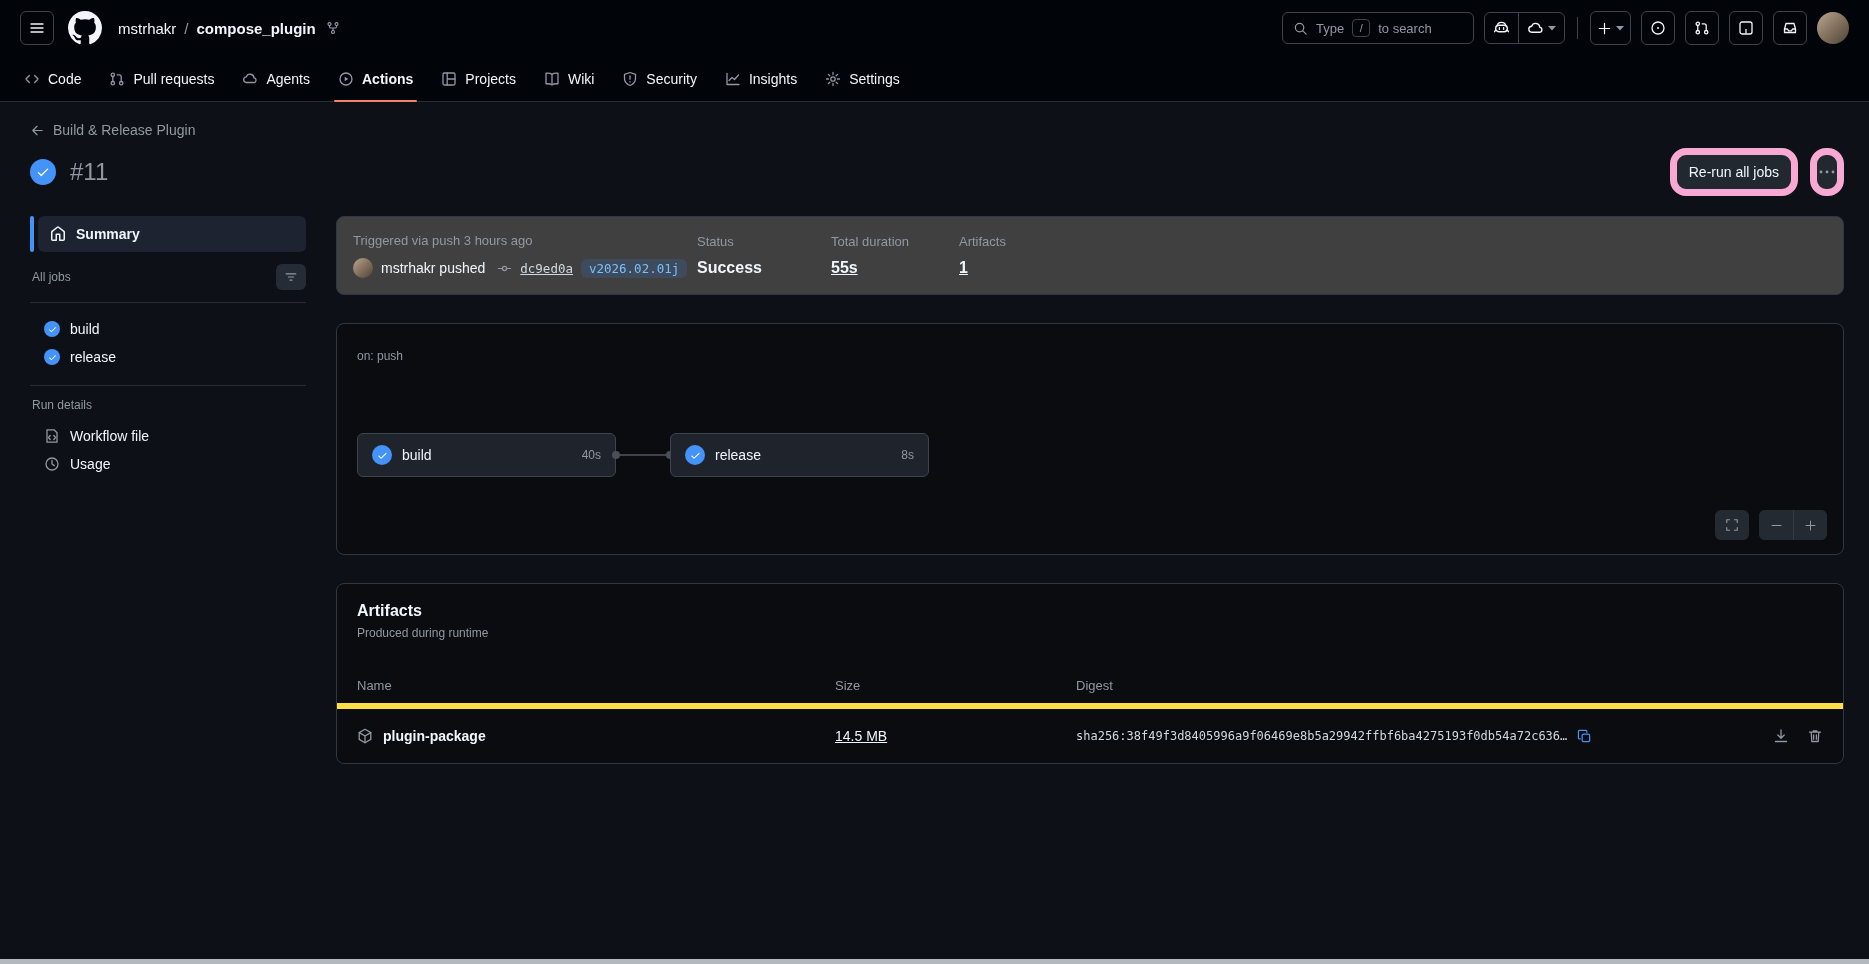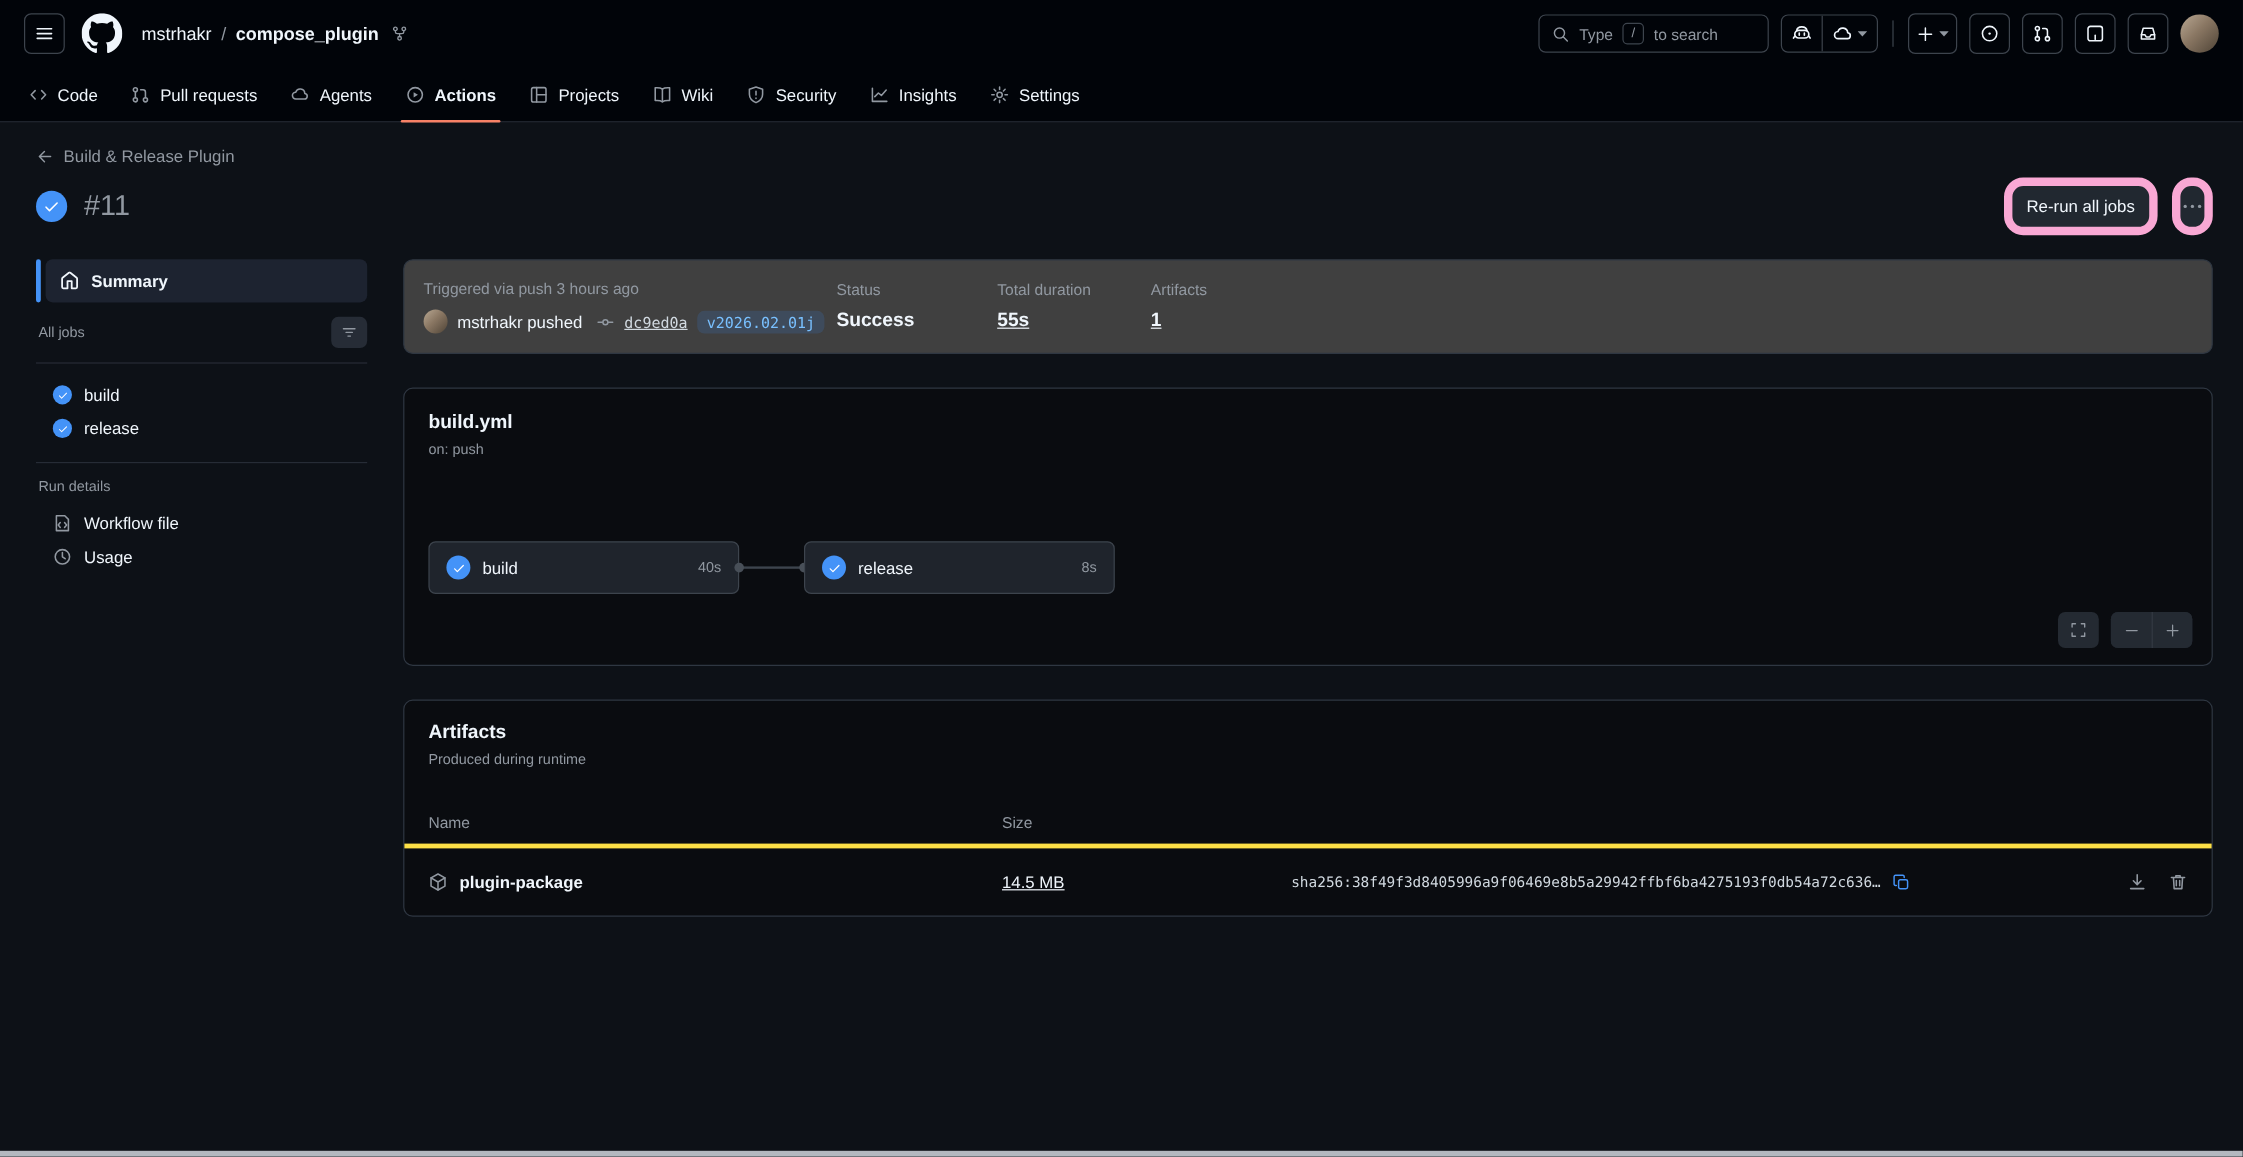--- a/index.html
+++ b/index.html
@@ -128,21 +128,21 @@
   
   .atr-card { background:#0a0c10; }
   .atr-head { padding:18px 20px 14px 20px; }
   .atr-title { font-size:16px; font-weight:700; }
   .atr-sub { font-size:12px; color:#9198a1; margin-top:6px; }
   .atr-cols { display:flex; align-items:center; padding:10px 20px; color:#9198a1; font-size:13px; margin-top:14px; }
   .col-name { width:478px; flex:none; }
   .col-size { width:241px; flex:none; }
   .col-digest { flex:1; min-width:0; display:flex; align-items:center; gap:10px; }
   .col-actions { width:80px; flex:none; display:flex; align-items:center; justify-content:flex-end; gap:18px; color:#9198a1; }
-  .atr-row { display:flex; align-items:center; padding:0 20px; height:60px; border-top:4px solid #fde047; }
+  .atr-row { display:flex; align-items:center; padding:0 20px; height:60px; border-top:6px solid #fde047; }
   .name-cell { display:flex; align-items:center; gap:10px; font-weight:700; font-size:14px; }
   .cube-ic { color:#9198a1; }
   .size-text { font-size:14px; color:#f0f6fc;text-decoration:underline; }
   .digest-text { font-family:"DejaVu Sans Mono", monospace; font-size:12px; color:#d1d9e0;
     white-space:nowrap; overflow:hidden; text-overflow:ellipsis; }
   .copy-ic { color:#4493f8; cursor:pointer; flex:none; }
   .row-ic { cursor:pointer; }
 
   .bottom-strip { position:absolute; left:0; right:0; bottom:0; height:5px; background:#b3b8bf; }
 </style>
@@ -471,21 +471,20 @@
         <div class="sum-label">Total duration</div>
         <div class="sum-value link">55s</div>
       </div>
       <div class="sum-col">
         <div class="sum-label">Artifacts</div>
         <div class="sum-value link">1</div>
       </div>
     </div>
 
     <div class="card wf-card">
-      <div class="wf-title">build.yml</div>
       <div class="wf-sub">on: push</div>
       <div class="graph">
         <div class="node n1">
           <span class="check md">
             <svg width="11" height="11" viewBox="0 0 16 16">
                 <path d="M13.78 4.22a.75.75 0 0 1 0 1.06l-7.25 7.25a.75.75 0 0 1-1.06 0L2.22 9.28a.75.75 0 1 1 1.06-1.06L6 10.94l6.72-6.72a.75.75 0 0 1 1.06 0Z"></path>
               </svg>
           </span>
           <span class="n-name">build</span>
           <span class="n-dur">40s</span>
@@ -529,20 +528,21 @@
     </div>
 
     <div class="card atr-card">
       <div class="atr-head">
         <div class="atr-title">Artifacts</div>
         <div class="atr-sub">Produced during runtime</div>
       </div>
       <div class="atr-cols">
         <span class="col-name">Name</span>
         <span class="col-size">Size</span>
+        <span class="col-digest">Digest</span>
         <span class="col-actions"></span>
       </div>
       <div class="atr-row">
         <span class="col-name name-cell">
           <span class="cube-ic">
             <svg class="stroke-ic" width="16" height="16" viewBox="0 0 16 16">
                 <path d="m8 1.3 5.8 3.3v6.8L8 14.7l-5.8-3.3V4.6L8 1.3Z"></path>
                 <path d="M8 8l5.8-3.4M8 8 2.2 4.6M8 8v6.7"></path>
               </svg>
           </span>

